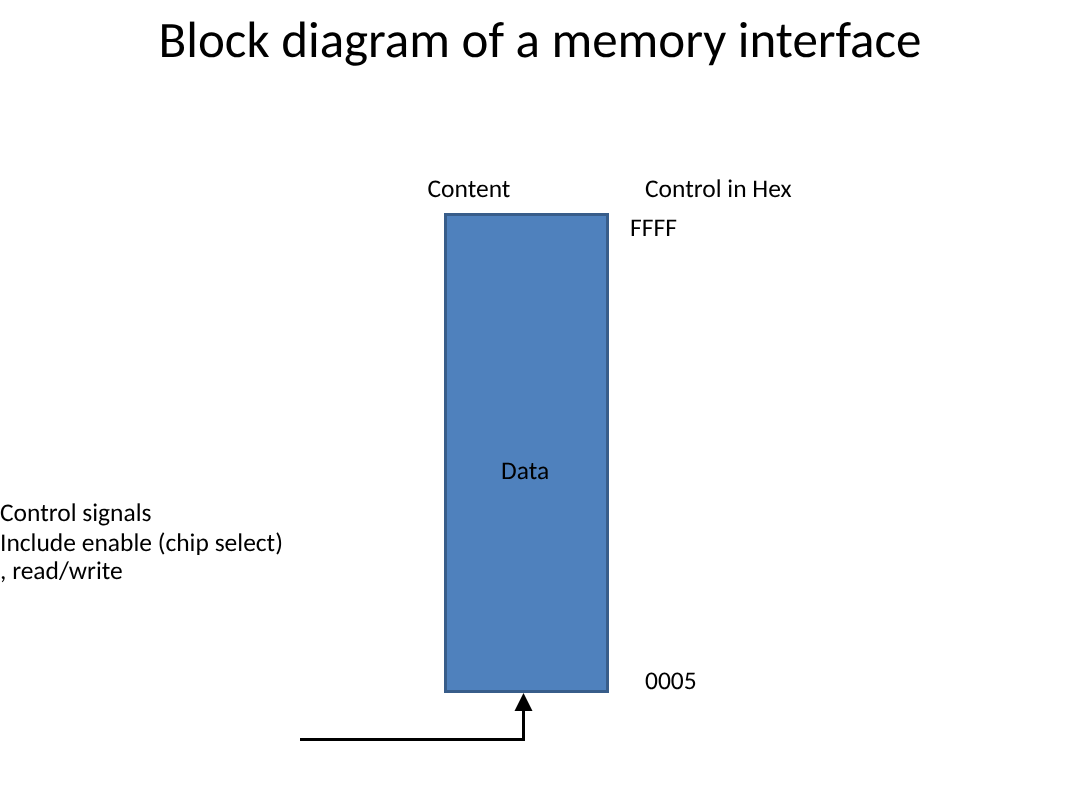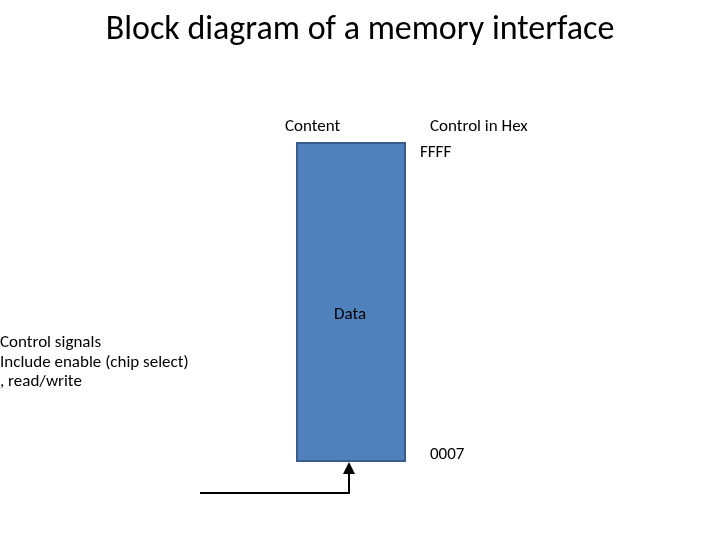--- a/index.html
+++ b/index.html
@@ -64,17 +64,17 @@
 <div class="label" style="left:420px; top:142px;">FFFF</div>
 
 <div class="memory-block"></div>
 
 <div class="label" style="left:334px; top:304px;">Data</div>
 
 <div class="label" style="left:0; top:332px;">Control signals
 Include enable (chip select)
 , read/write</div>
 
-<div class="label" style="left:430px; top:444px;">0007</div>
+<div class="label" style="left:430px; top:444px;">0005</div>
 
 <div class="arrow-line" style="left:200px; top:492px; width:150px; height:2px;"></div>
 <div class="arrow-line" style="left:348px; top:474px; width:2px; height:20px;"></div>
 <div class="arrow-head-up" style="left:343px; top:462px;"></div>
 
 </body></html>

